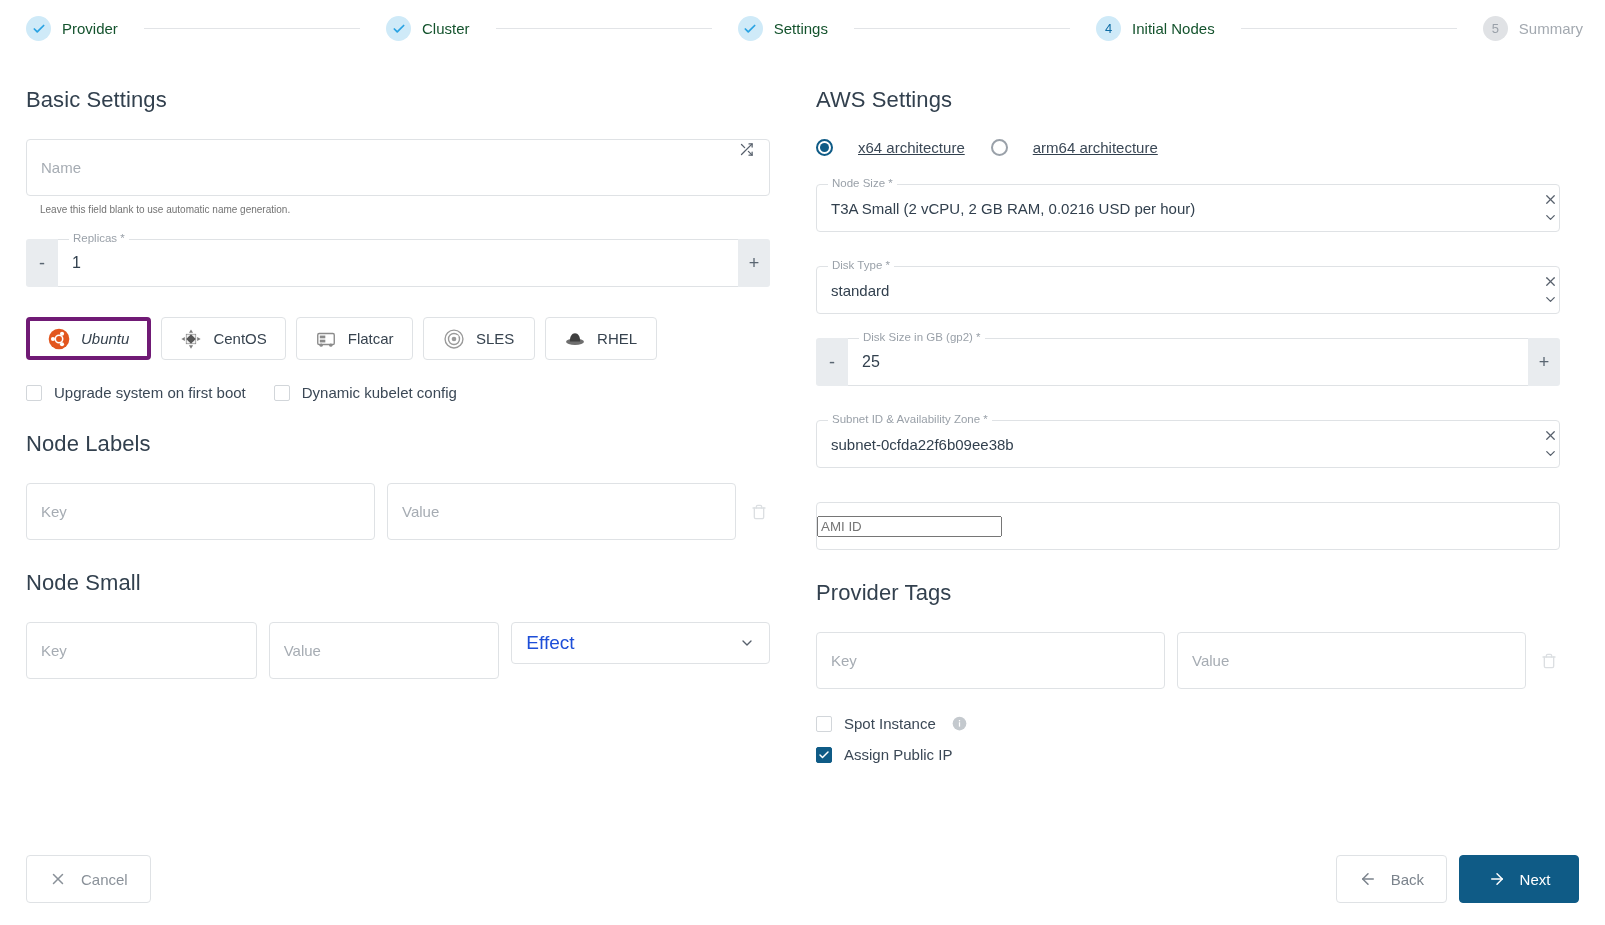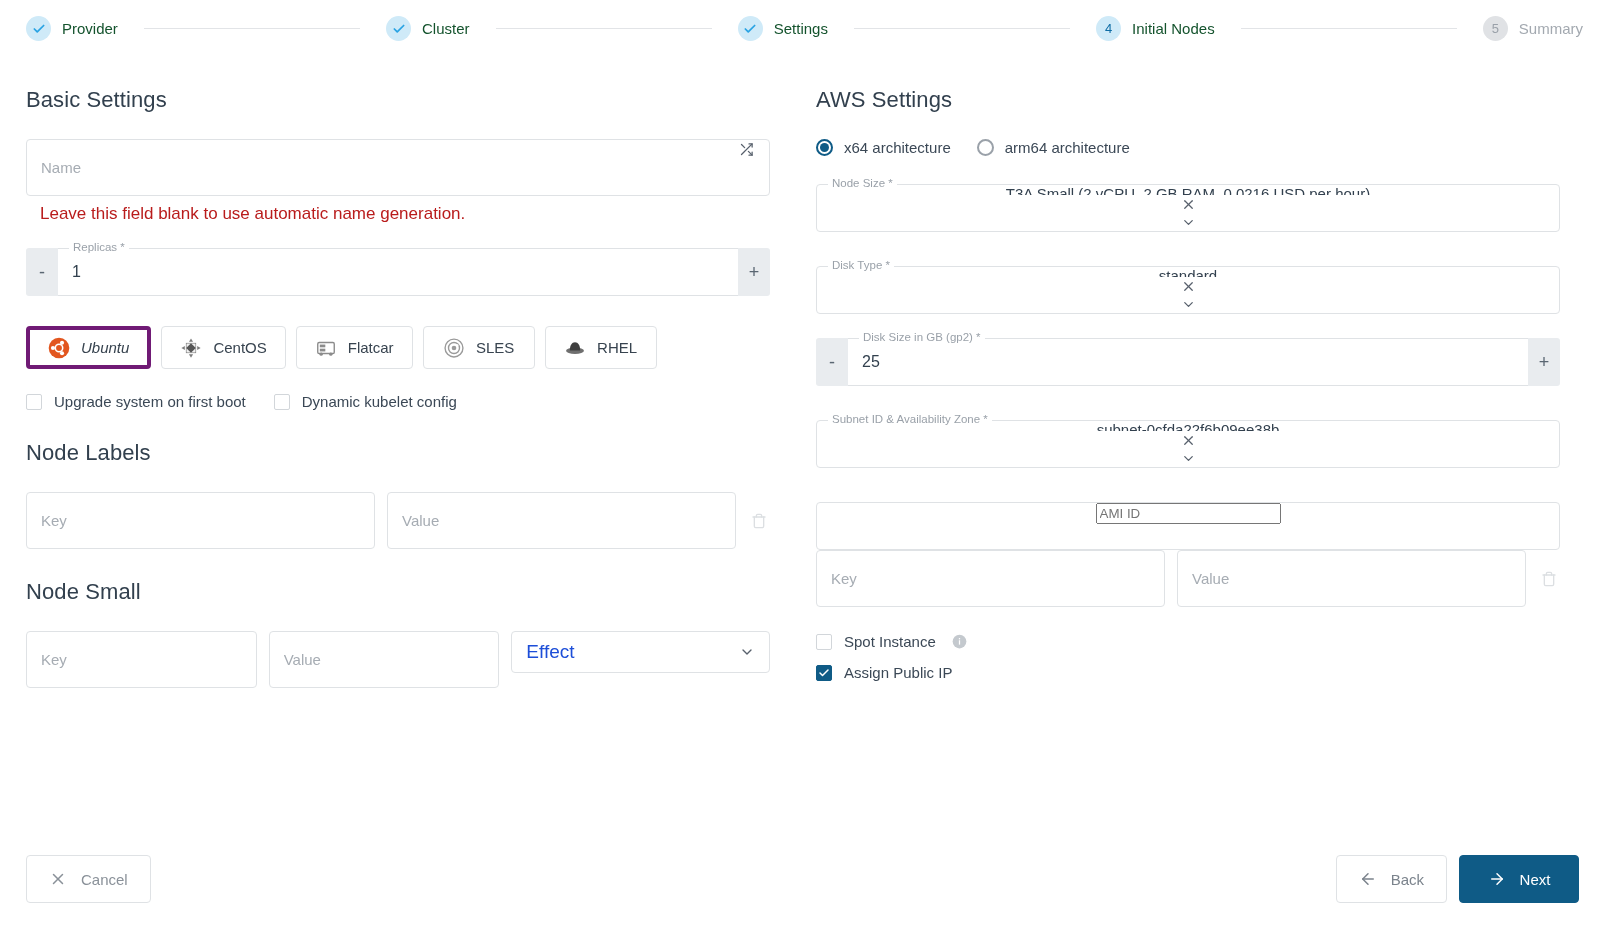--- a/index.html
+++ b/index.html
@@ -77,35 +77,35 @@
   }
   .icon-btn svg { width: 15px; height: 15px; display: block; }
 
   
   .legend-field {
     position: relative;
     border: 1px solid #dfe2e5;
     border-radius: 4px;
     height: 48px;
     background: #fff;
-    display: flex; align-items: center; flex-direction: column;
+    display: flex; align-items: center;
   }
   .legend-field > .legend {
     position: absolute; top: -8px; left: 11px;
     background: #fff; padding: 0 4px;
     font-size: 11.5px; color: #9aa1a9;
     white-space: nowrap;
   }
   .legend-field .value {
     font-size: 15px; color: #32404e;
     padding: 0 14px; flex: 1 1 auto;
     overflow: hidden; white-space: nowrap; text-overflow: ellipsis;
   }
 
-  .hint { font-size: 17px; color: #b91c1c; margin: 8px 0 0 14px; }
+  .hint { font-size: 10px; color: #737373; margin: 8px 0 0 14px; }
 
   
   .stepper-field {
     display: flex; align-items: stretch;
     height: 48px; margin-top: 24px;
   }
   .stepper-btn {
     width: 32px; flex: 0 0 32px;
     background: #e9ecef;
     display: flex; align-items: center; justify-content: center;
@@ -165,21 +165,21 @@
   .select-field {
     border: 1px solid #dfe2e5; border-radius: 4px; height: 42px;
     display: flex; align-items: center; justify-content: space-between;
     padding: 0 14px; background: #fff; cursor: pointer; flex: 1 1 0;
   }
   .select-field .ph { font-size: 19px; color: #1d4ed8; }
   .select-field svg { width: 16px; height: 16px; color: #57606c; }
 
   
   .radio-row { display: flex; align-items: center; gap: 26px; margin-bottom: 28px; }
-  .radio { display: flex; align-items: center; gap: 11px; cursor: pointer; }
+  .radio { display: flex; align-items: center; gap: 25px; cursor: pointer; text-decoration: underline; }
   .radio .ring {
     width: 17px; height: 17px; flex: 0 0 17px; border-radius: 50%;
     border: 2px solid #9aa1a9; background: #fff;
     display: flex; align-items: center; justify-content: center;
   }
   .radio .ring.on { border-color: #0f5b86; }
   .radio .ring.on::after {
     content: ""; width: 9px; height: 9px; border-radius: 50%; background: #0f5b86;
   }
   .radio span.lbl { font-size: 15px; color: #3b4856; }
@@ -470,20 +470,21 @@
         </div>
       </div>
     </div>
 
     <div class="gap-34"></div>
 
     <div class="legend-field">
       <input type="text" placeholder="AMI ID" style="">
     </div>
 
+    <h2 class="section tight">Provider Tags</h2>
 
     <div class="kv-row">
       <div class="field">
         <input type="text" placeholder="Key" style="">
       </div>
       <div class="field">
         <input type="text" placeholder="Value" style="">
       </div>
       <div class="trash">
         <svg viewBox="0 0 24 24" fill="none" stroke="currentColor" stroke-width="2" stroke-linecap="round" stroke-linejoin="round">

